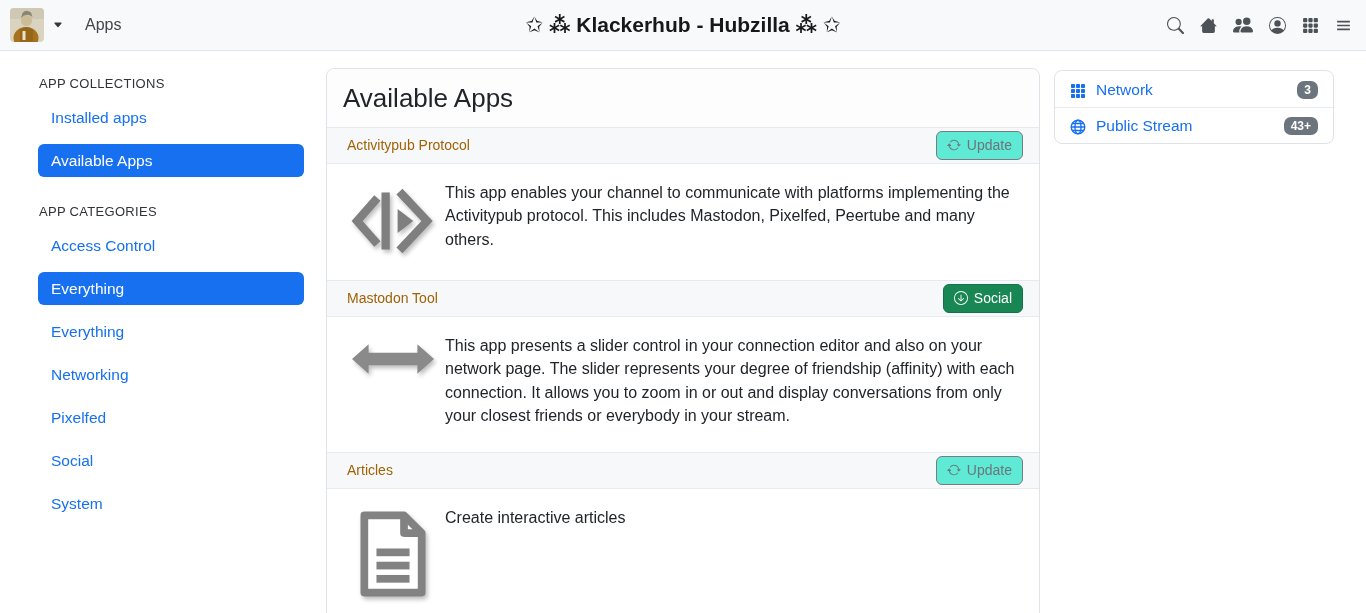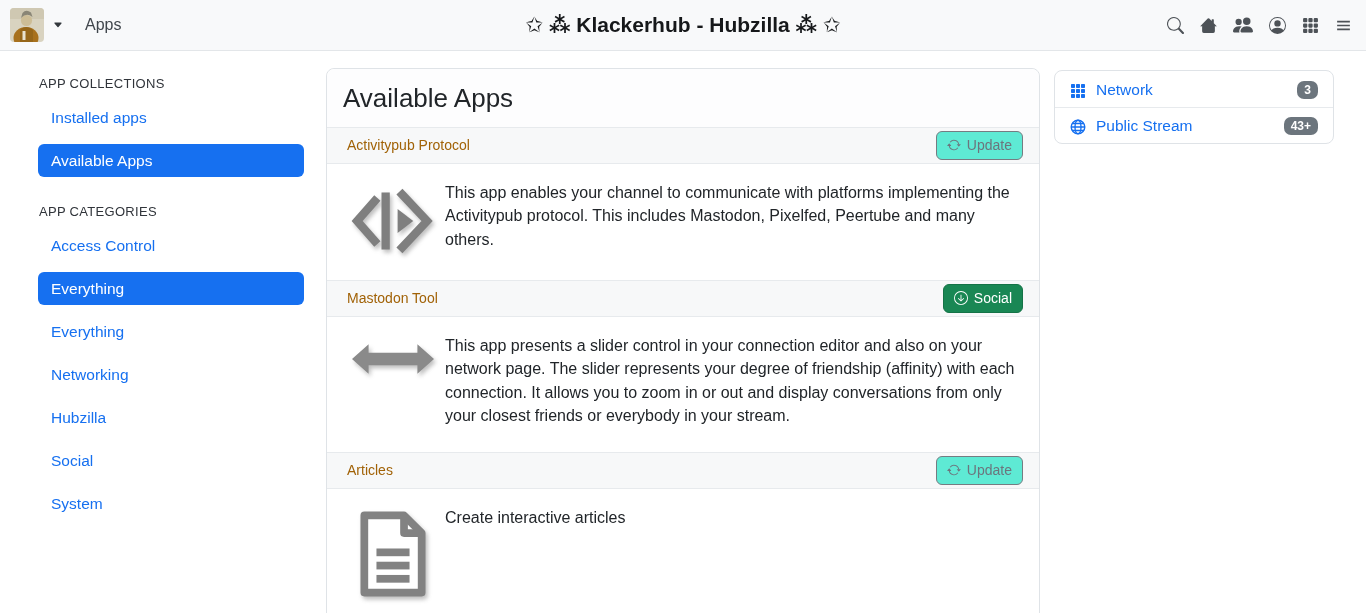--- a/index.html
+++ b/index.html
@@ -164,21 +164,21 @@
         <a class="side-item active" data-name="sidebar-item-available-apps">Available Apps</a>
       </div>
   </div>
   <div data-name="app-categories-group">
     <h6 class="side-heading" data-name="app-categories-heading">APP CATEGORIES</h6>
     <div class="side-list" data-name="app-categories-list">
         <a class="side-item" data-name="sidebar-item-access-control">Access Control</a>
         <a class="side-item active" data-name="sidebar-item-everything">Everything</a>
         <a class="side-item" data-name="sidebar-item-multimedia">Everything</a>
         <a class="side-item" data-name="sidebar-item-networking">Networking</a>
-        <a class="side-item" data-name="sidebar-item-personal">Hubzilla</a>
+        <a class="side-item" data-name="sidebar-item-personal">Pixelfed</a>
         <a class="side-item" data-name="sidebar-item-social">Social</a>
         <a class="side-item" data-name="sidebar-item-system">System</a>
       </div>
   </div>
 </aside>
 
 <main class="main-card" data-name="available-apps-panel">
   <div class="card-header" data-name="panel-header">
     <h2 class="card-title" data-name="page-title">Available Apps</h2>
   </div>

